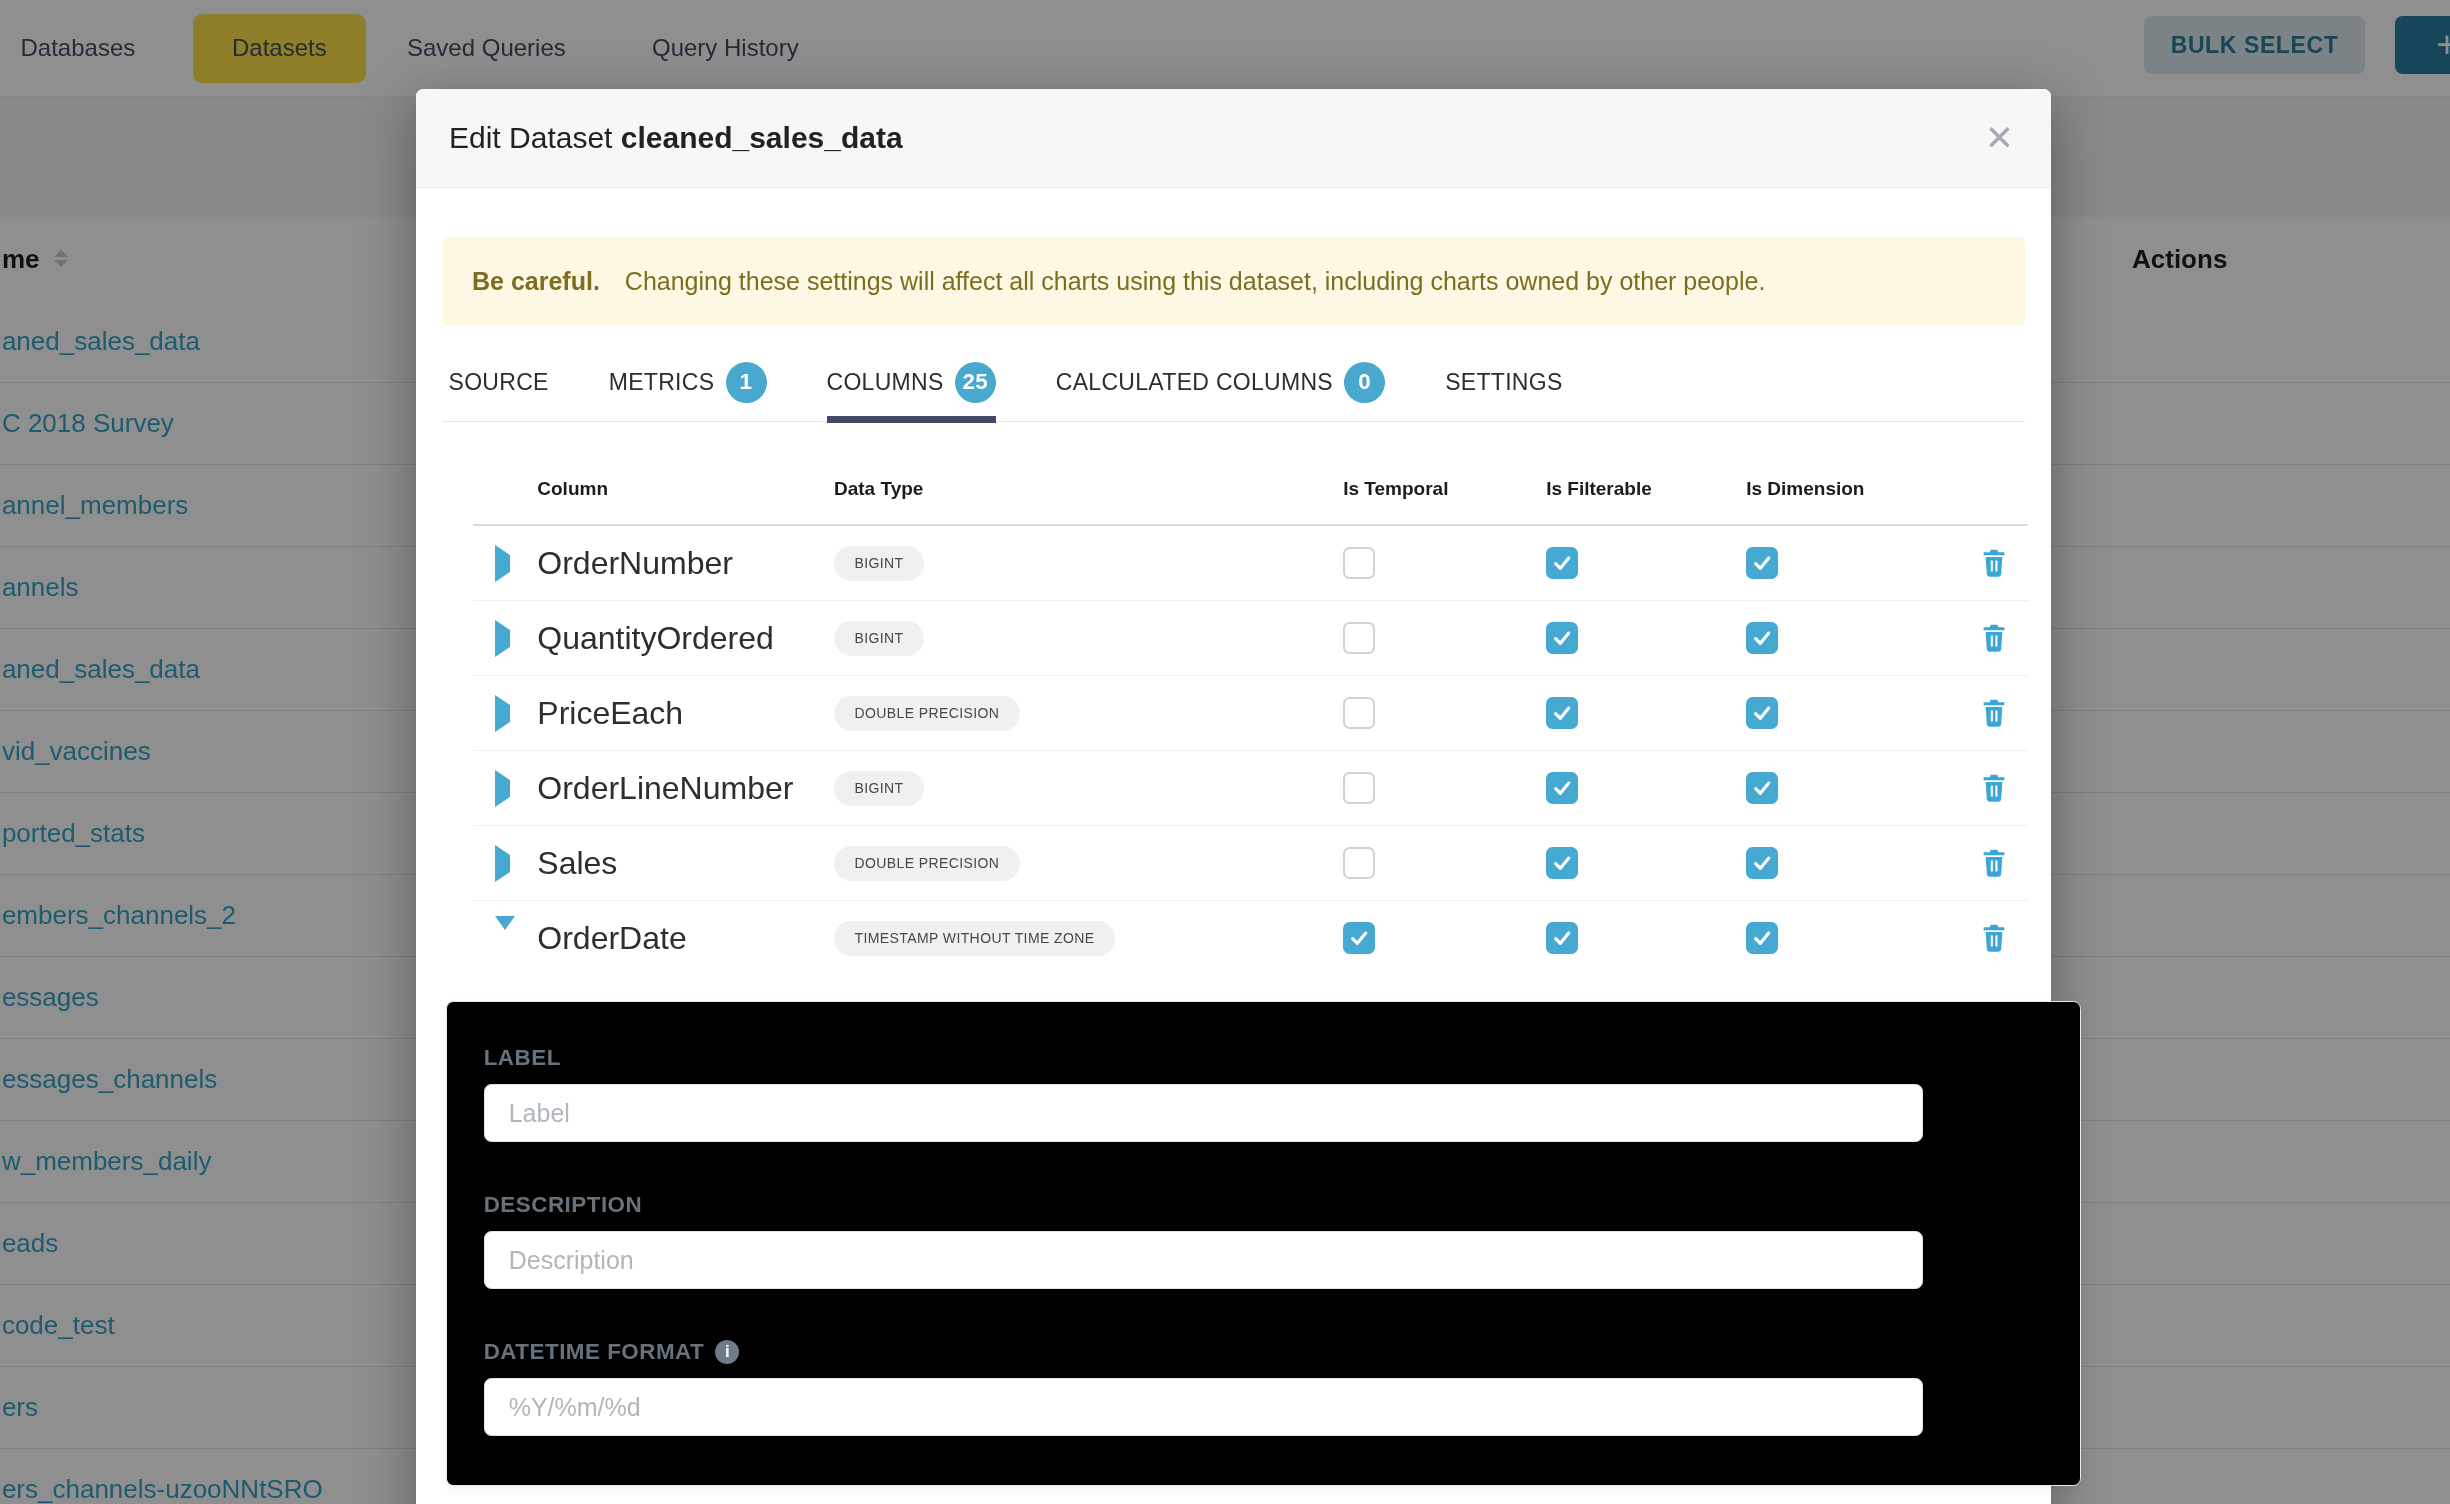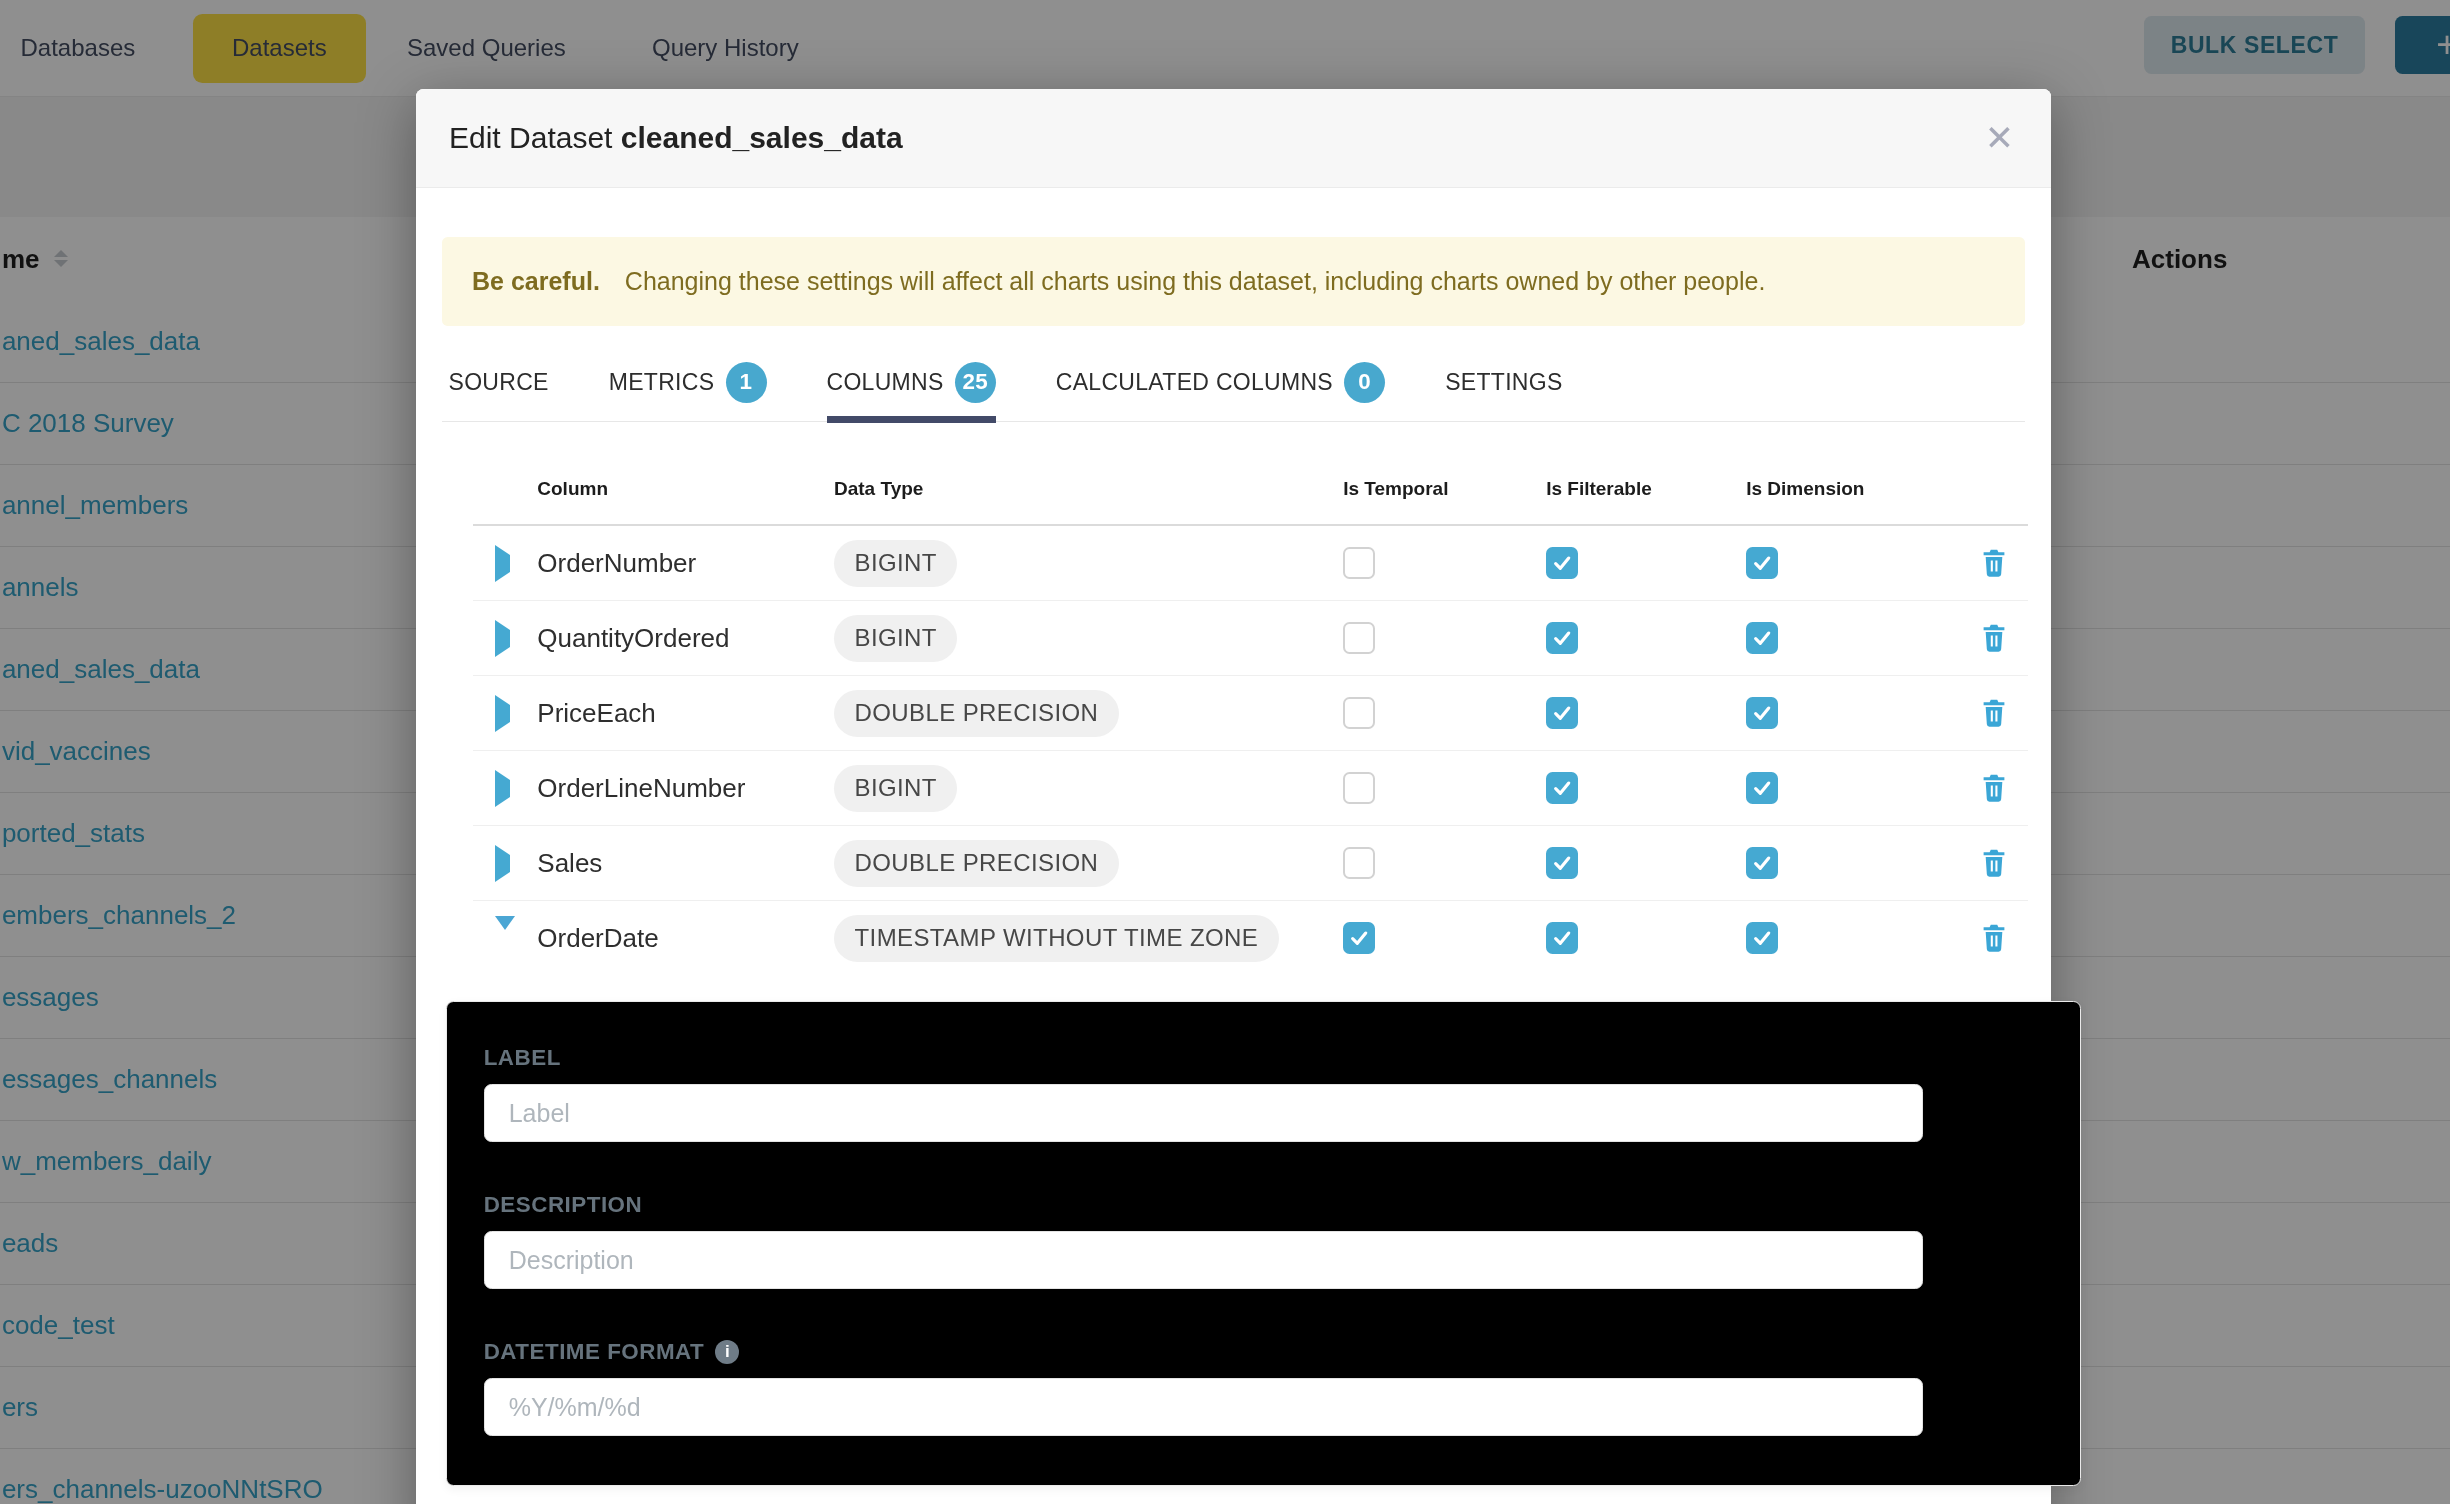--- a/index.html
+++ b/index.html
@@ -64,23 +64,23 @@
   .cols-grid{display:grid;grid-template-columns:55px 293px 1fr 203px 200px 224px 69px;align-items:center;}
   .cols-head{height:71px;border-bottom:2.8px solid #dbdbdb;font-size:19px;font-weight:600;color:#1c1c1c;}
   .cols-row{height:74px;border-bottom:1.9px solid #efefef;}
   .cols-row.expanded{border-bottom:none;}
   .c-pad10{padding-left:9.3px;}.c-pad14{padding-left:13px;}.c-pad12{padding-left:11.2px;}
   .caret-cell{padding-left:22.4px;}
   .caret-right{width:0;height:0;border-top:10.3px solid transparent;border-bottom:10.3px solid transparent;
     border-left:15px solid #45a9d2;}
   .caret-down{width:0;height:0;border-left:10.3px solid transparent;border-right:10.3px solid transparent;
     border-top:14px solid #4ba6d4;}
-  .col-name{font-size:26px;color:#2e2e2e;}
+  .col-name{font-size:32px;color:#2e2e2e;}
   .type-pill{display:inline-block;background:#f0f0f0;border-radius:931px;padding:9.3px 20.5px;
-    font-size:24px;font-weight:500;color:#474747;letter-spacing:0.4px;}
+    font-size:14px;font-weight:500;color:#474747;letter-spacing:0.4px;}
   .cb{width:32px;height:32px;border-radius:6.5px;background:#ffffff;border:2.8px solid #d2d2d2;
     box-sizing:border-box;display:flex;align-items:center;justify-content:center;}
   .cb.checked{background:#45a9d2;border-color:#45a9d2;}
   .cb svg{display:none;width:22.4px;height:22.4px;}
   .cb.checked svg{display:block;}
   .trash-cell{display:flex;justify-content:center;}
   .trash-cell svg{width:28px;height:30px;}
   
   .detail-panel{margin:26px 0 0 3.7px;width:1635px;height:485px;background:#000000;border:1.9px solid #eaeaea;
     border-radius:7.5px;box-sizing:border-box;box-shadow:0 3.7px 9.3px rgba(0,0,0,0.05);

